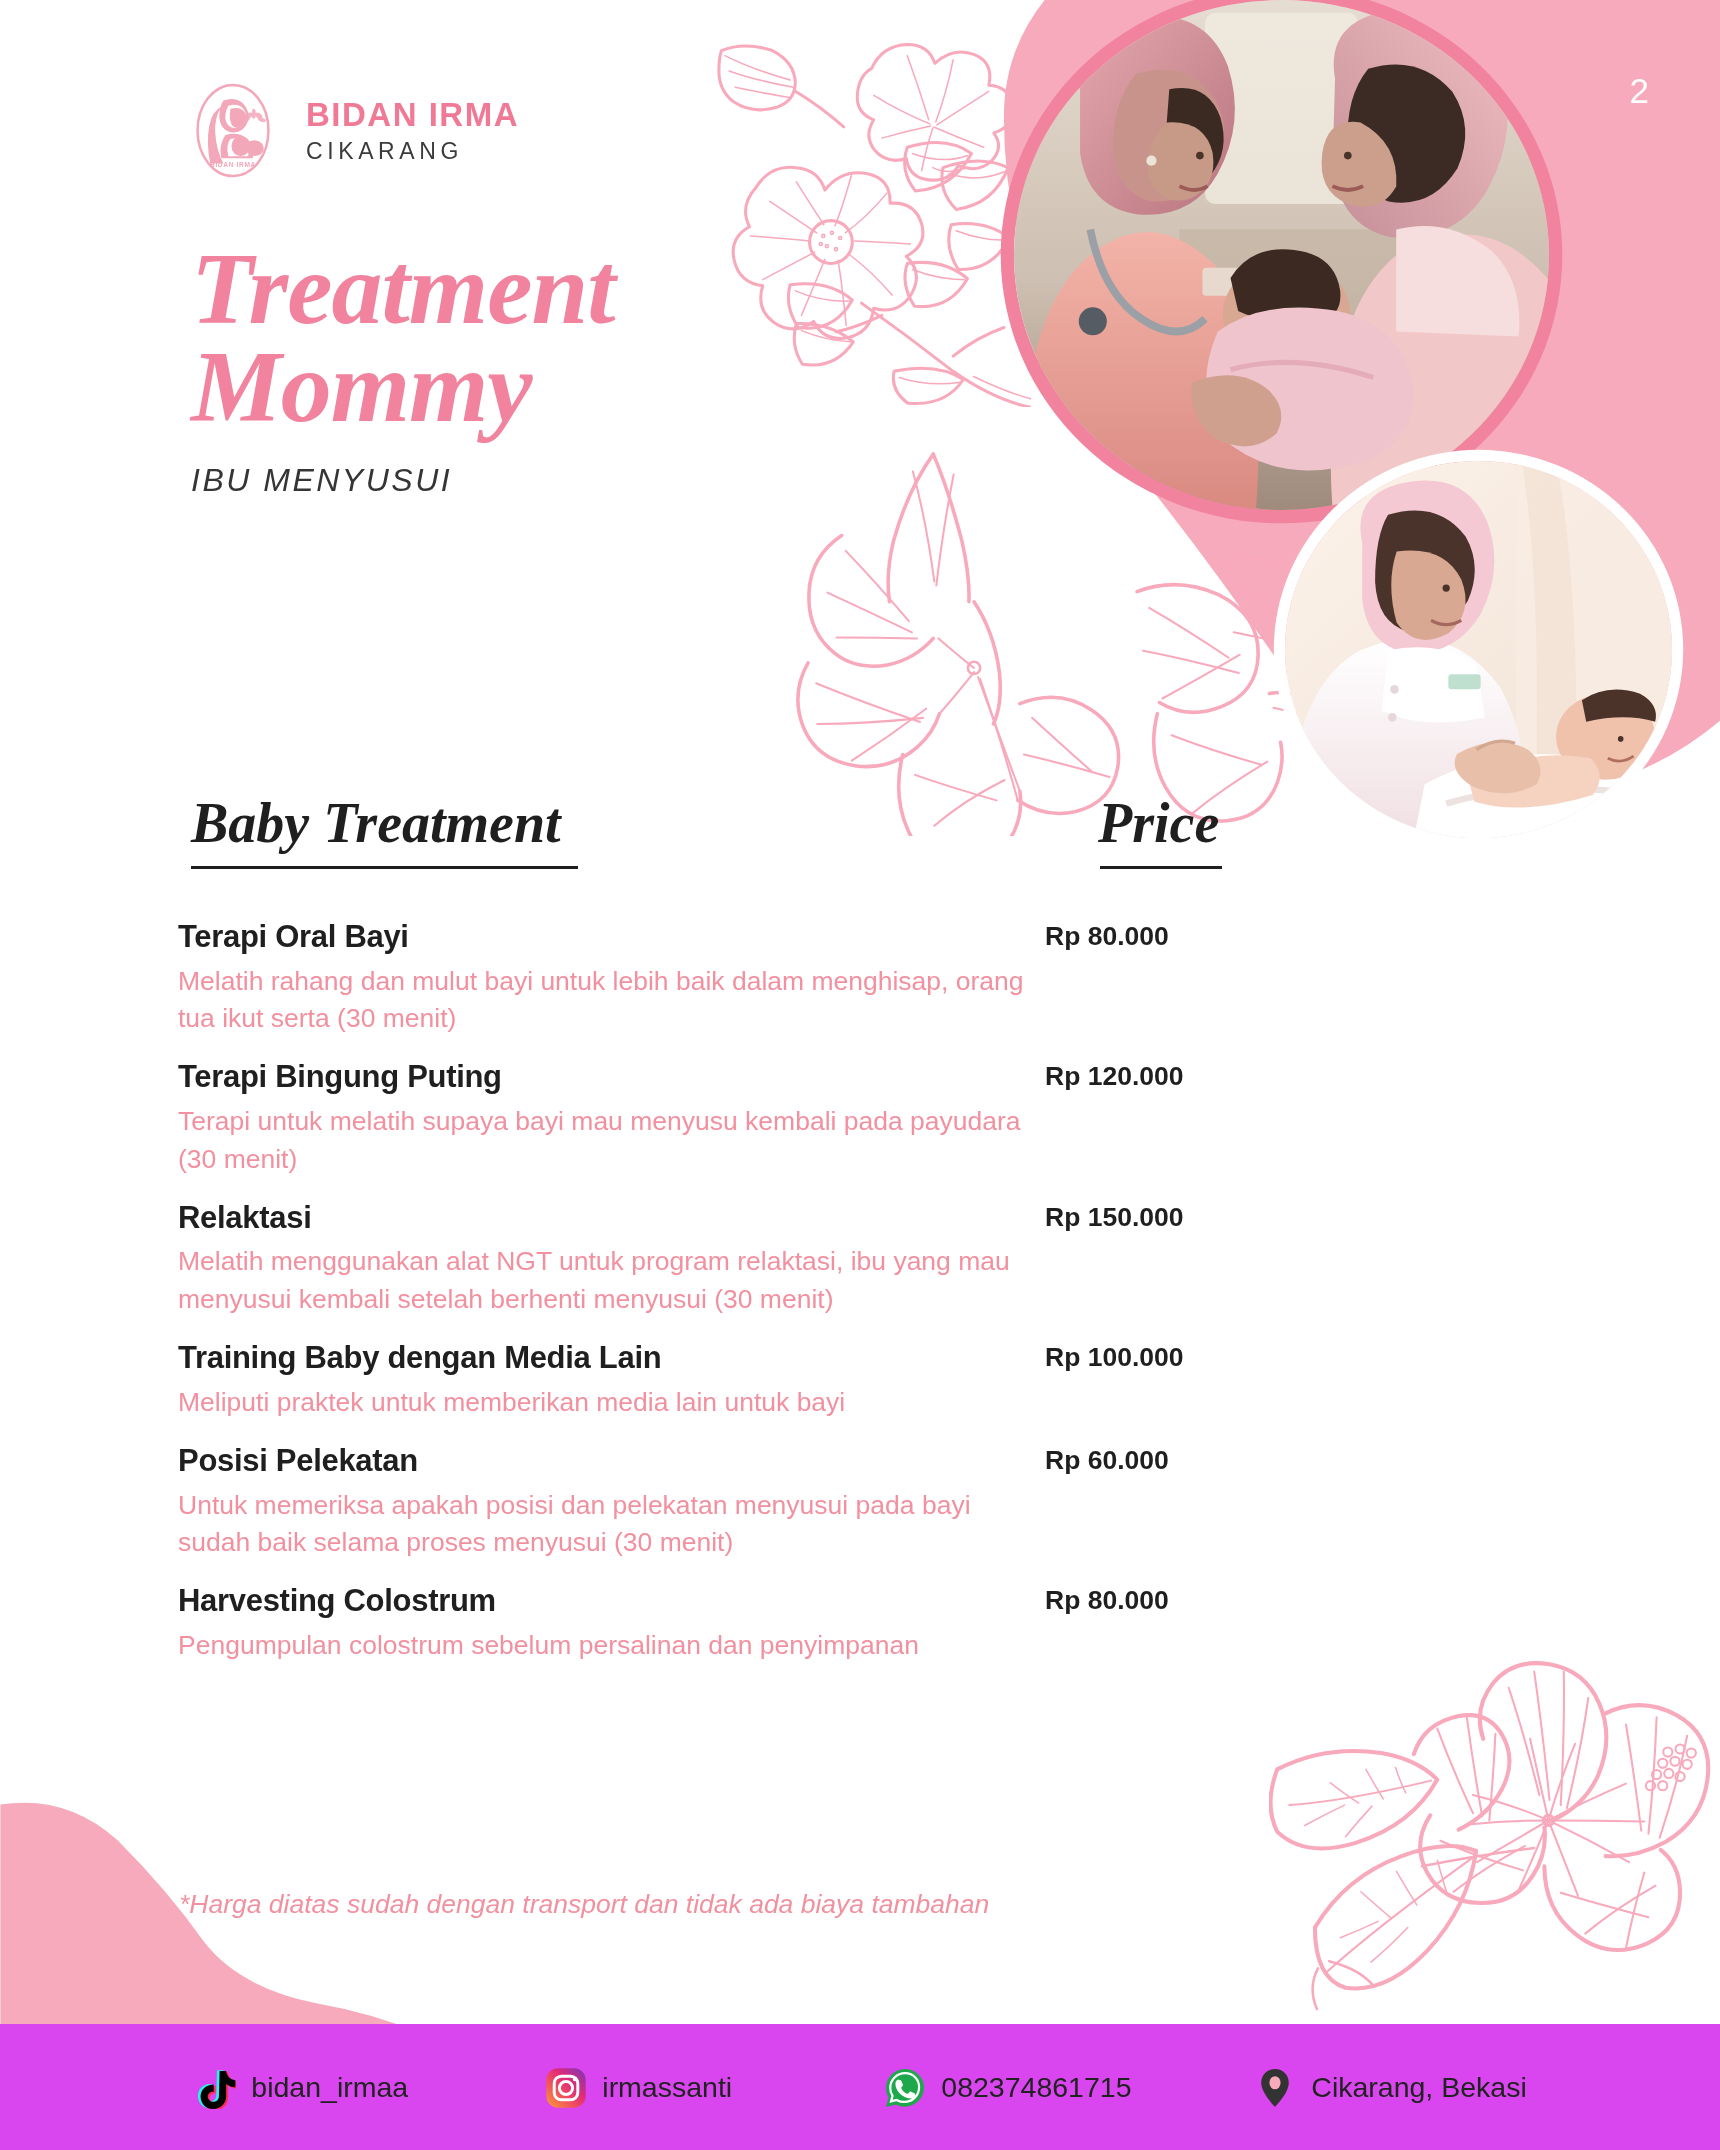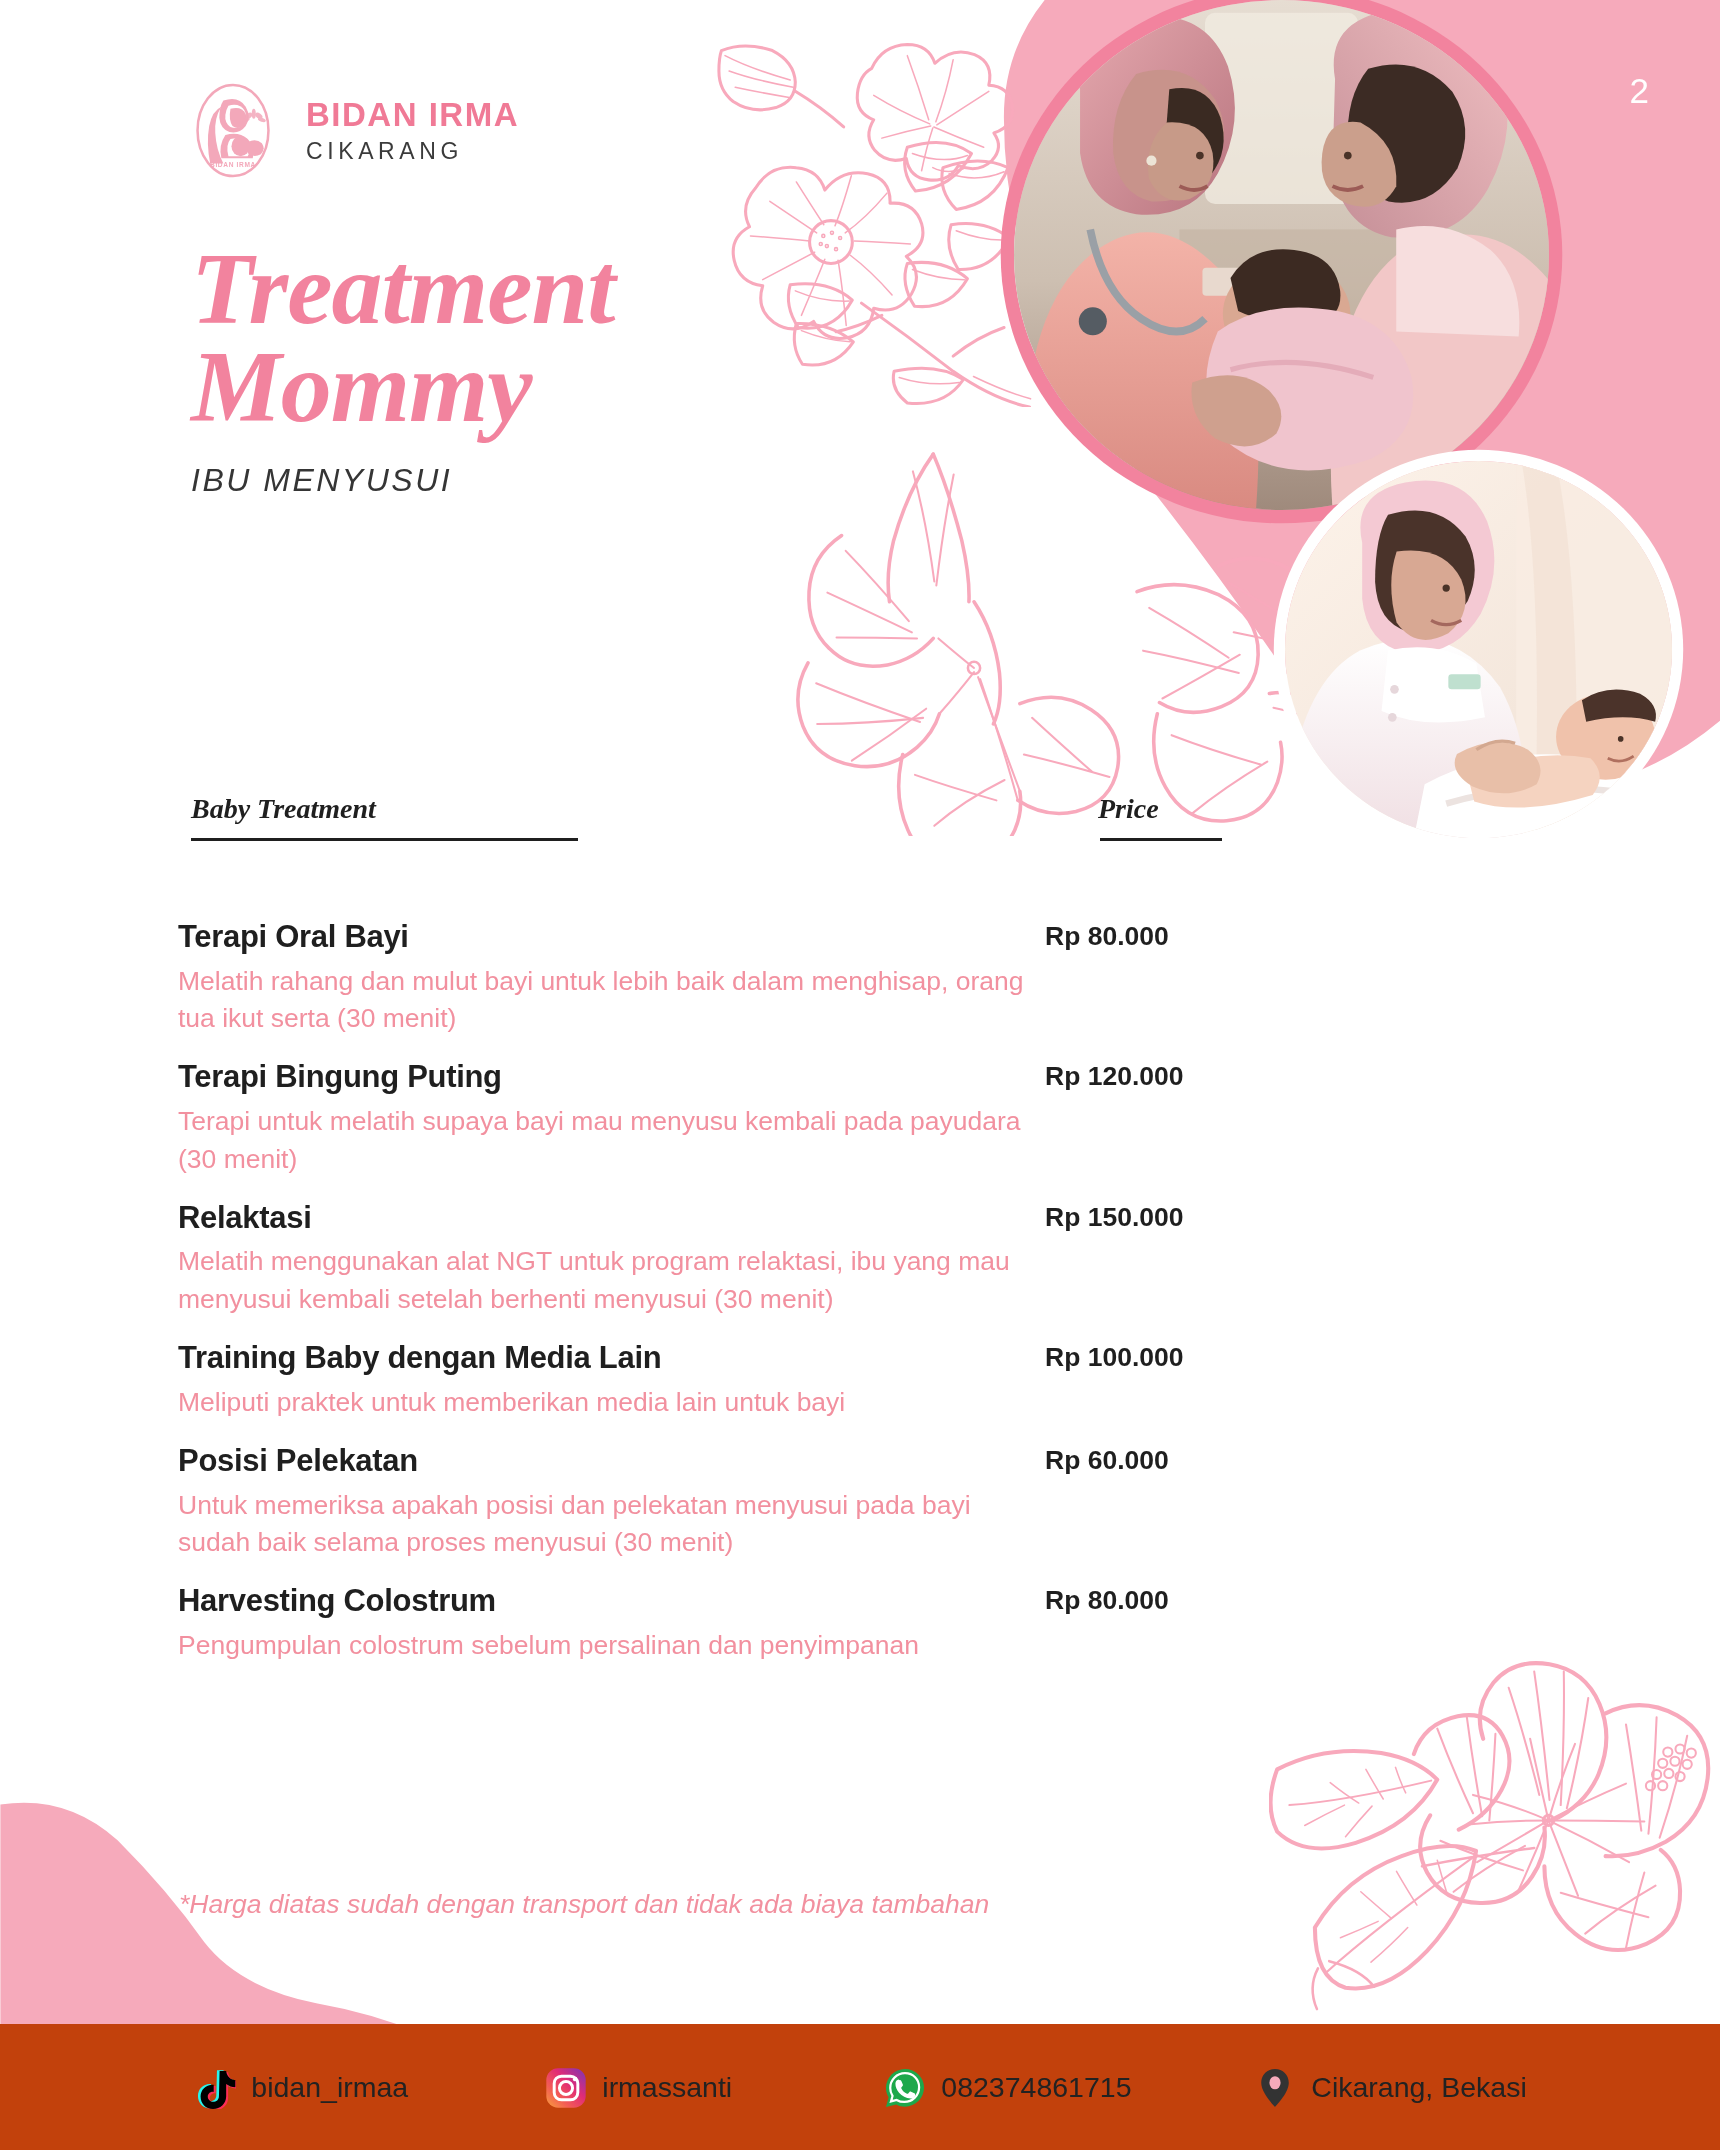--- a/index.html
+++ b/index.html
@@ -65,21 +65,21 @@
   .col-heads{position:absolute;left:191px;top:795px;width:1020px;}
   .head-item{
     position:absolute;left:0;top:0;
   }
   .head-price{
     position:absolute;left:907px;top:0;
   }
   .head-txt{
     font-family:"Liberation Serif", serif;
     font-style:italic;font-weight:bold;
-    font-size:28px;color:#1f1f1f;line-height:1;
+    font-size:56px;color:#1f1f1f;line-height:1;
   }
   .head-rule{height:3.1px;background:#1f1f1f;margin-top:15.3px;}
   .rule-item{width:387px;}
   .rule-price{width:122px;margin-left:2px;}
 
   
   .list{position:absolute;left:178px;top:920px;width:1121px;}
   .row{position:relative;margin-bottom:22.4px;}
   .row-top{display:flex;align-items:flex-start;}
   .svc-name{
@@ -101,21 +101,21 @@
 
   .note{
     position:absolute;left:179px;top:1889px;
     font-size:26.5px;font-style:italic;color:#F2909F;
     font-family:"Liberation Sans", sans-serif;
   }
 
   
   .footer{
     position:absolute;left:0;bottom:0;width:1720px;height:127px;
-    background:#c2410c;
+    background:#d946ef;
     display:flex;align-items:center;
   }
   .f-item{display:flex;align-items:center;gap:15.3px;}
   .f-1{position:absolute;left:194px;}
   .f-2{position:absolute;left:545px;}
   .f-3{position:absolute;left:884px;}
   .f-4{position:absolute;left:1254px;}
   .f-label{
     font-size:28.5px;font-weight:500;color:#222;
     white-space:nowrap;

